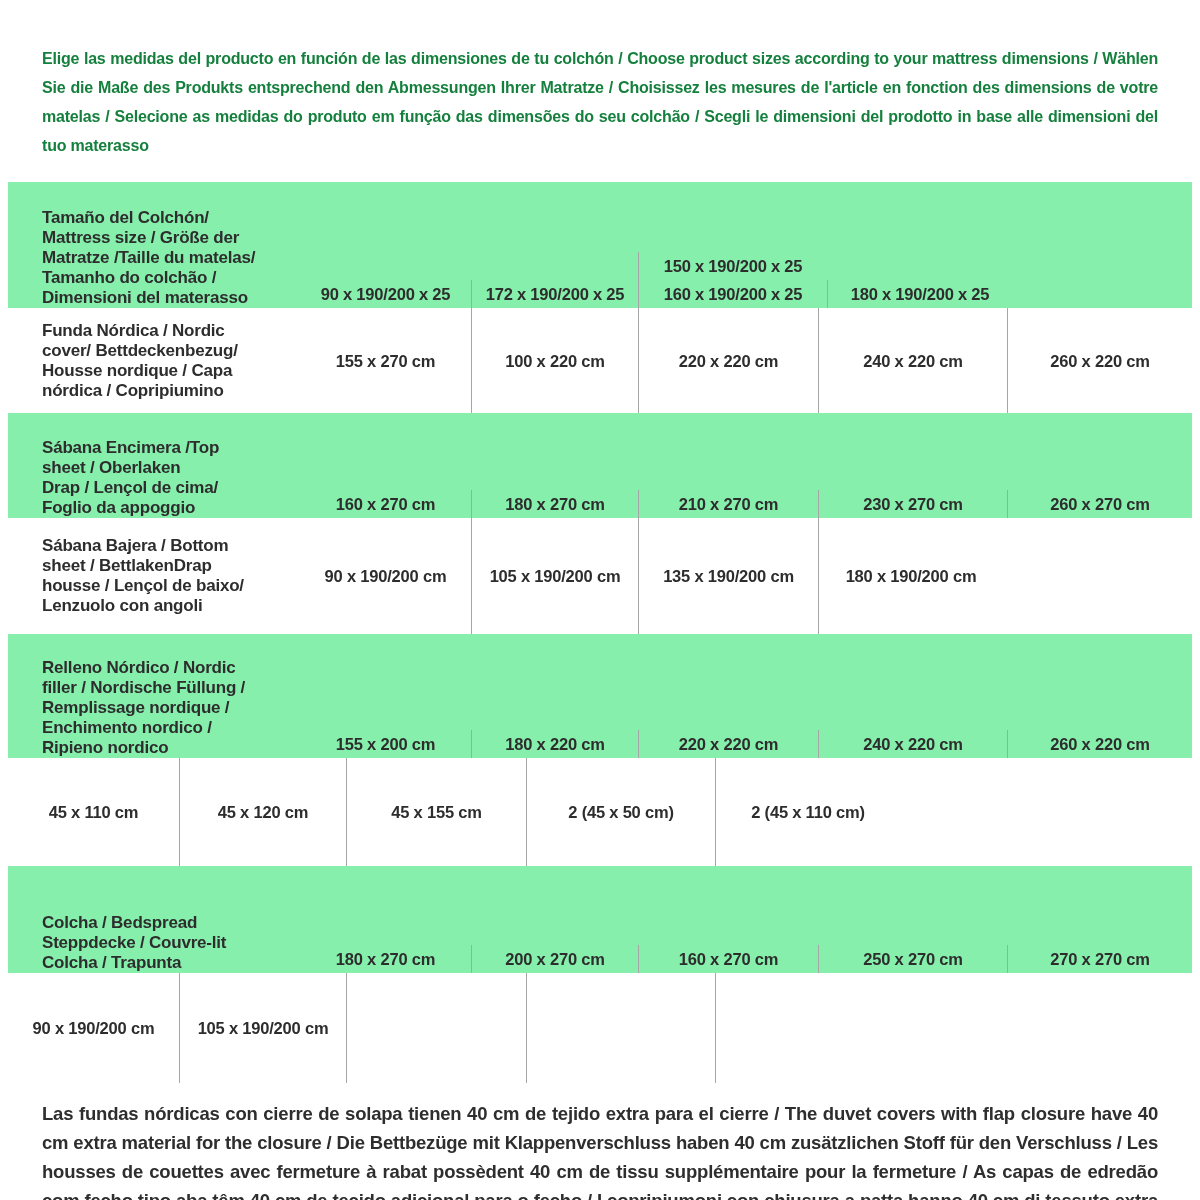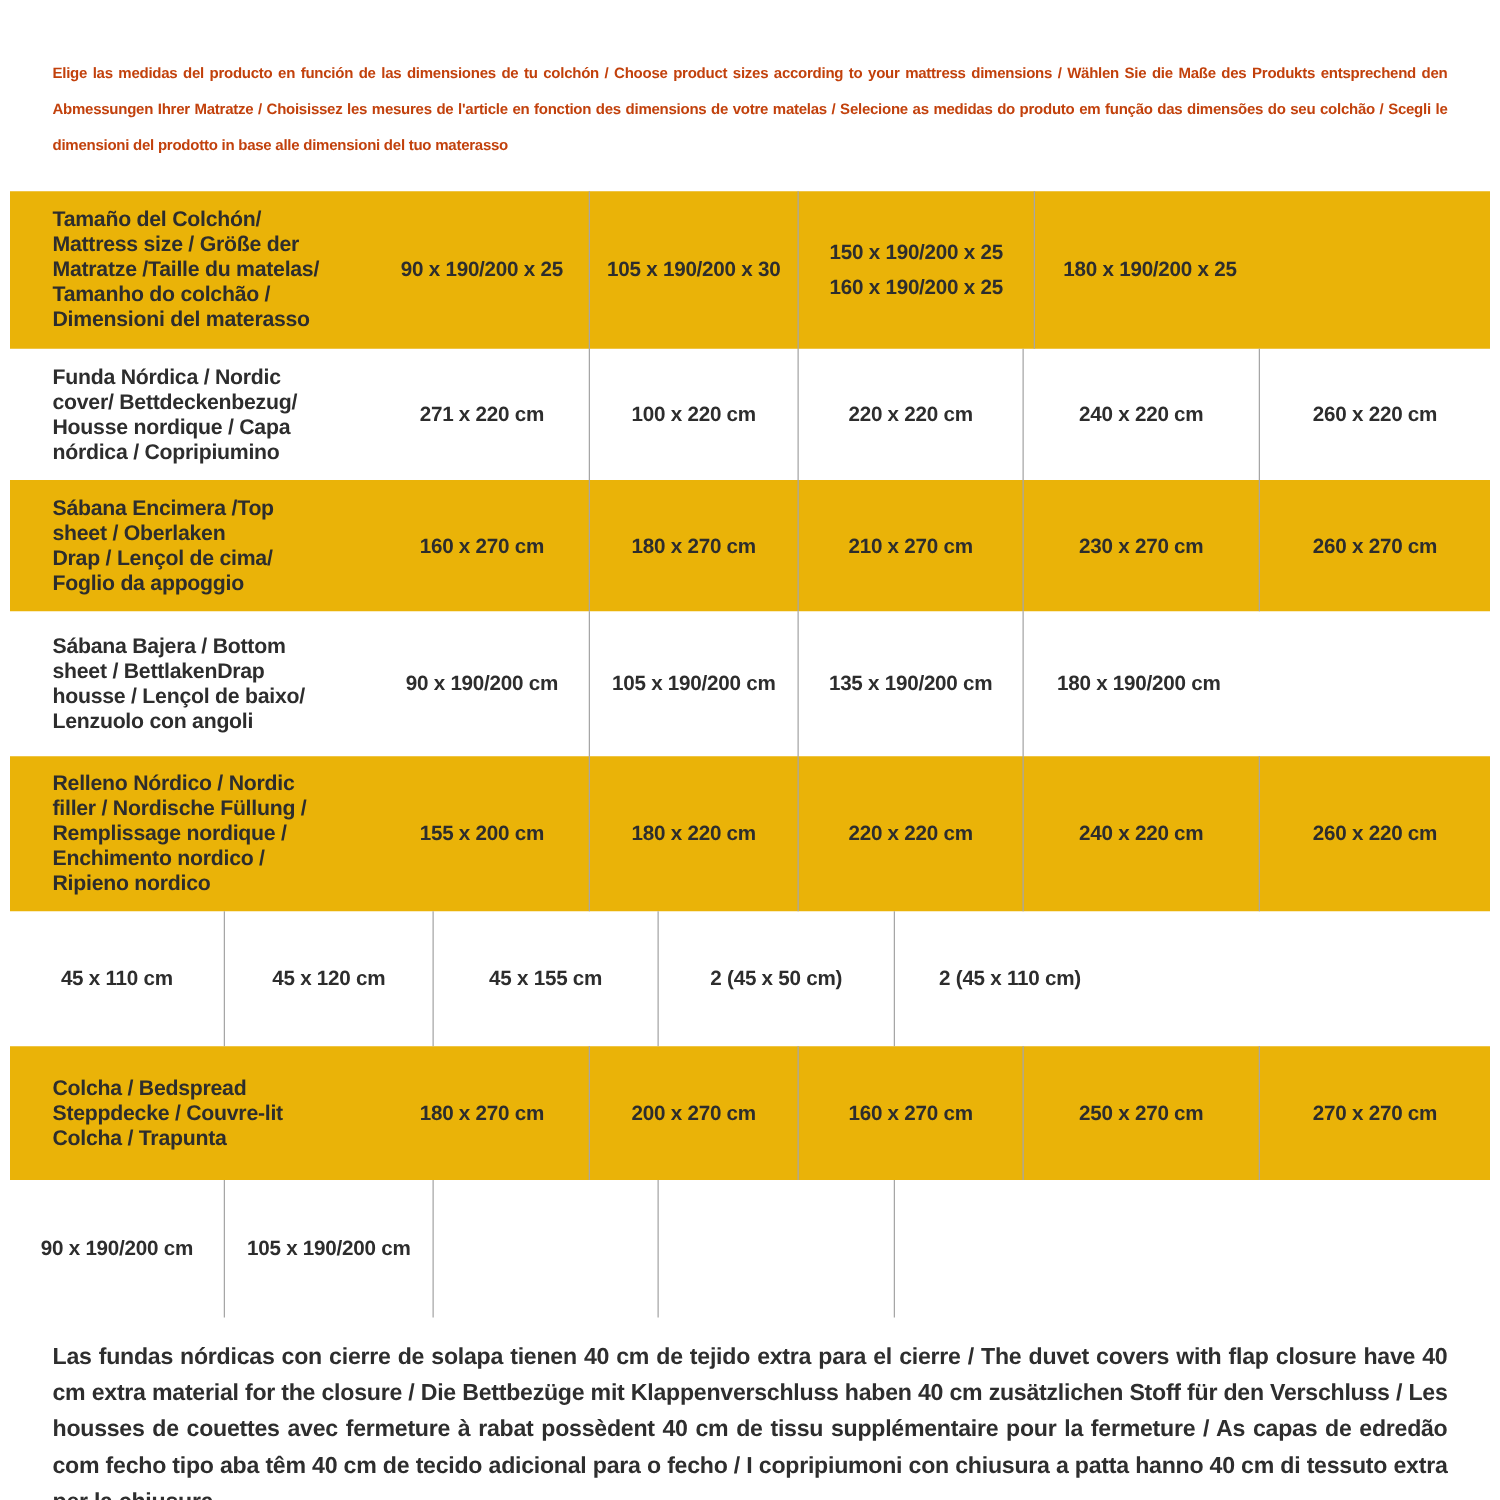--- a/index.html
+++ b/index.html
@@ -4,26 +4,26 @@
 <style>
   html,body{margin:0;padding:0;}
   body{
     width:1200px;height:1200px;background:#ffffff;overflow:hidden;
     font-family:"Liberation Sans","DejaVu Sans",sans-serif;
     color:#2d2d2d;
   }
   .page{width:1200px;height:1200px;}
   .header-text{
     margin:44px 42px 0 42px;
-    font-size:12px;font-weight:700;line-height:29px;
-    letter-spacing:-0.2px;text-align:justify;color:#c2410c;
+    font-size:16px;font-weight:700;line-height:29px;
+    letter-spacing:-0.2px;text-align:justify;color:#15803d;
   }
   .size-table{margin:22px 8px 0 8px;}
   .trow{display:flex;}
-  .trow.gray{background:#eab308;}
+  .trow.gray{background:#86efac;align-items:flex-end;}
   .cell{box-sizing:border-box;}
   .cell.label{
     width:292px;display:flex;align-items:center;
     padding-left:34px;padding-right:6px;
     font-size:17px;font-weight:700;line-height:20px;
     letter-spacing:-0.2px;white-space:pre-line;
   }
   .cell.value{
     display:flex;align-items:center;justify-content:center;
     text-align:center;font-size:16.5px;font-weight:700;line-height:28px;
@@ -45,31 +45,31 @@
 <div class="page">
   <div class="header-text">Elige las medidas del producto en función de las dimensiones de tu colchón / Choose product sizes according to your mattress dimensions / Wählen Sie die Maße des Produkts entsprechend den Abmessungen Ihrer Matratze / Choisissez les mesures de l'article en fonction des dimensions de votre matelas / Selecione as medidas do produto em função das dimensões do seu colchão / Scegli le dimensioni del prodotto in base alle dimensioni del tuo materasso</div>
   <div class="size-table">
       <div class="trow r0 gray">
         <div class="cell label">Tamaño del Colchón/
 Mattress size / Größe der
 Matratze /Taille du matelas/
 Tamanho do colchão /
 Dimensioni del materasso</div>
         <div class="cell value c0">90 x 190/200 x 25</div>
-        <div class="cell value c1">105 x 190/200 x 30</div>
+        <div class="cell value c1">172 x 190/200 x 25</div>
         <div class="cell value c3">150 x 190/200 x 25
 160 x 190/200 x 25</div>
         <div class="cell value c4">180 x 190/200 x 25</div>
       </div>
       <div class="trow r1">
         <div class="cell label">Funda Nórdica /  Nordic
 cover/ Bettdeckenbezug/
 Housse nordique  / Capa
 nórdica / Copripiumino</div>
-        <div class="cell value c0">271 x 220 cm</div>
+        <div class="cell value c0">155 x 270 cm</div>
         <div class="cell value c1">100 x 220 cm</div>
         <div class="cell value c2">220 x 220 cm</div>
         <div class="cell value c3">240 x 220 cm</div>
         <div class="cell value c4">260 x 220 cm</div>
       </div>
       <div class="trow r2 gray">
         <div class="cell label">Sábana Encimera /Top
 sheet / Oberlaken
 Drap / Lençol de cima/
 Foglio da appoggio</div>

